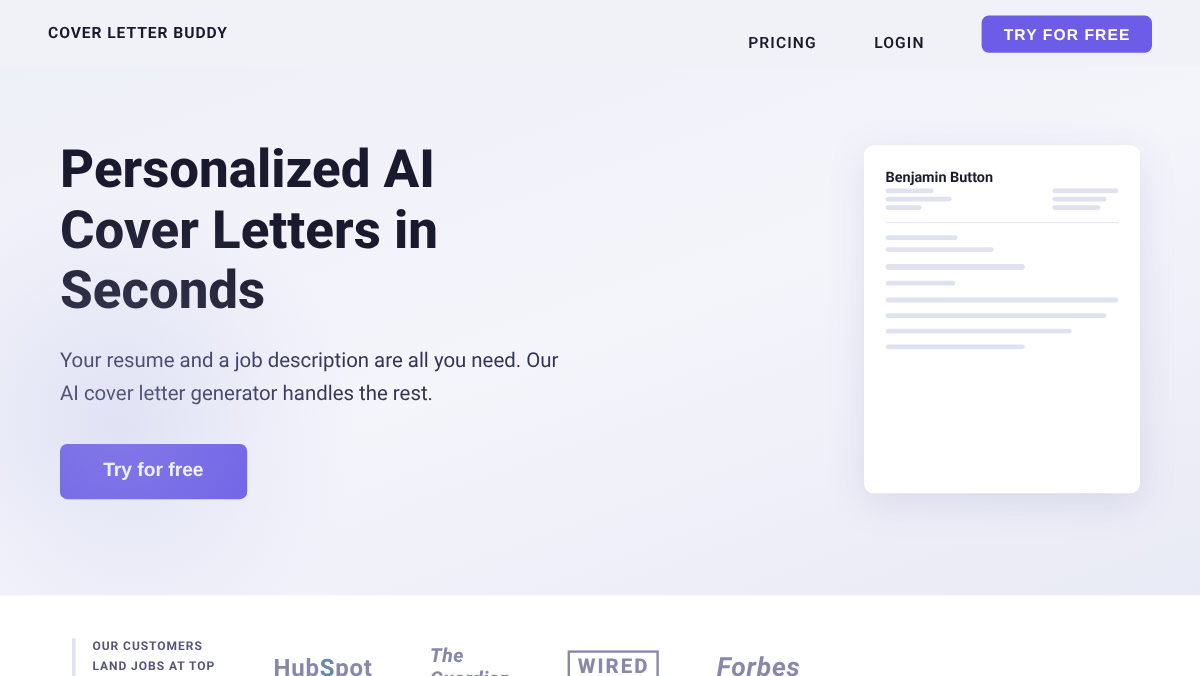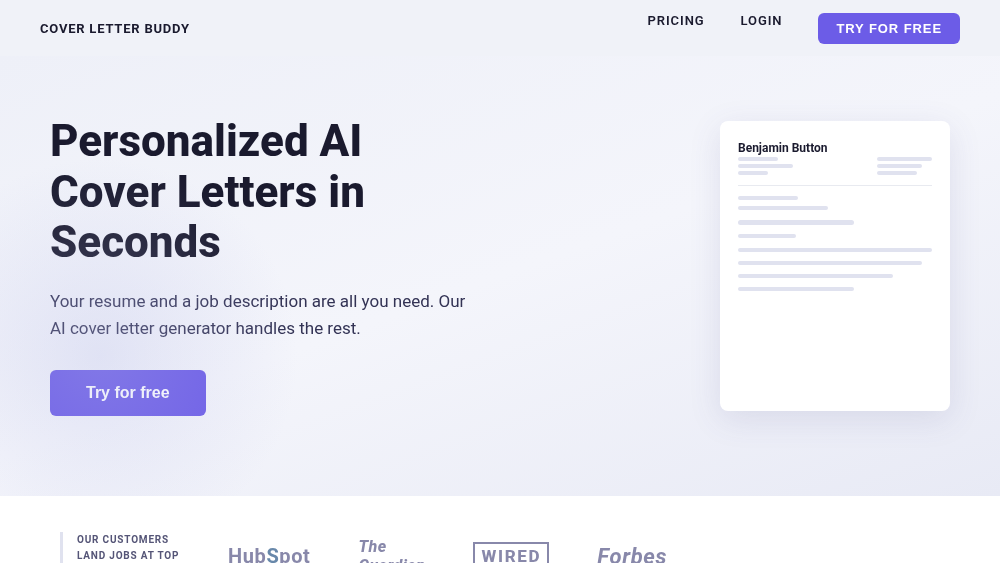--- a/index.html
+++ b/index.html
@@ -16,22 +16,22 @@
     }
     .nav-logo {
       font-size: 13px;
       font-weight: 700;
       letter-spacing: 0.06em;
       color: #1a1a2e;
       text-transform: uppercase;
     }
     .nav-links {
       display: flex;
-      align-items: flex-start;
-      gap: 36px;
+      align-items: flex-end;
+      gap: 48px;
     }
     .nav-link {
       font-size: 13px;
       font-weight: 600;
       letter-spacing: 0.07em;
       text-transform: uppercase;
       color: #1a1a2e;
       text-decoration: none;
       cursor: pointer;
     }

